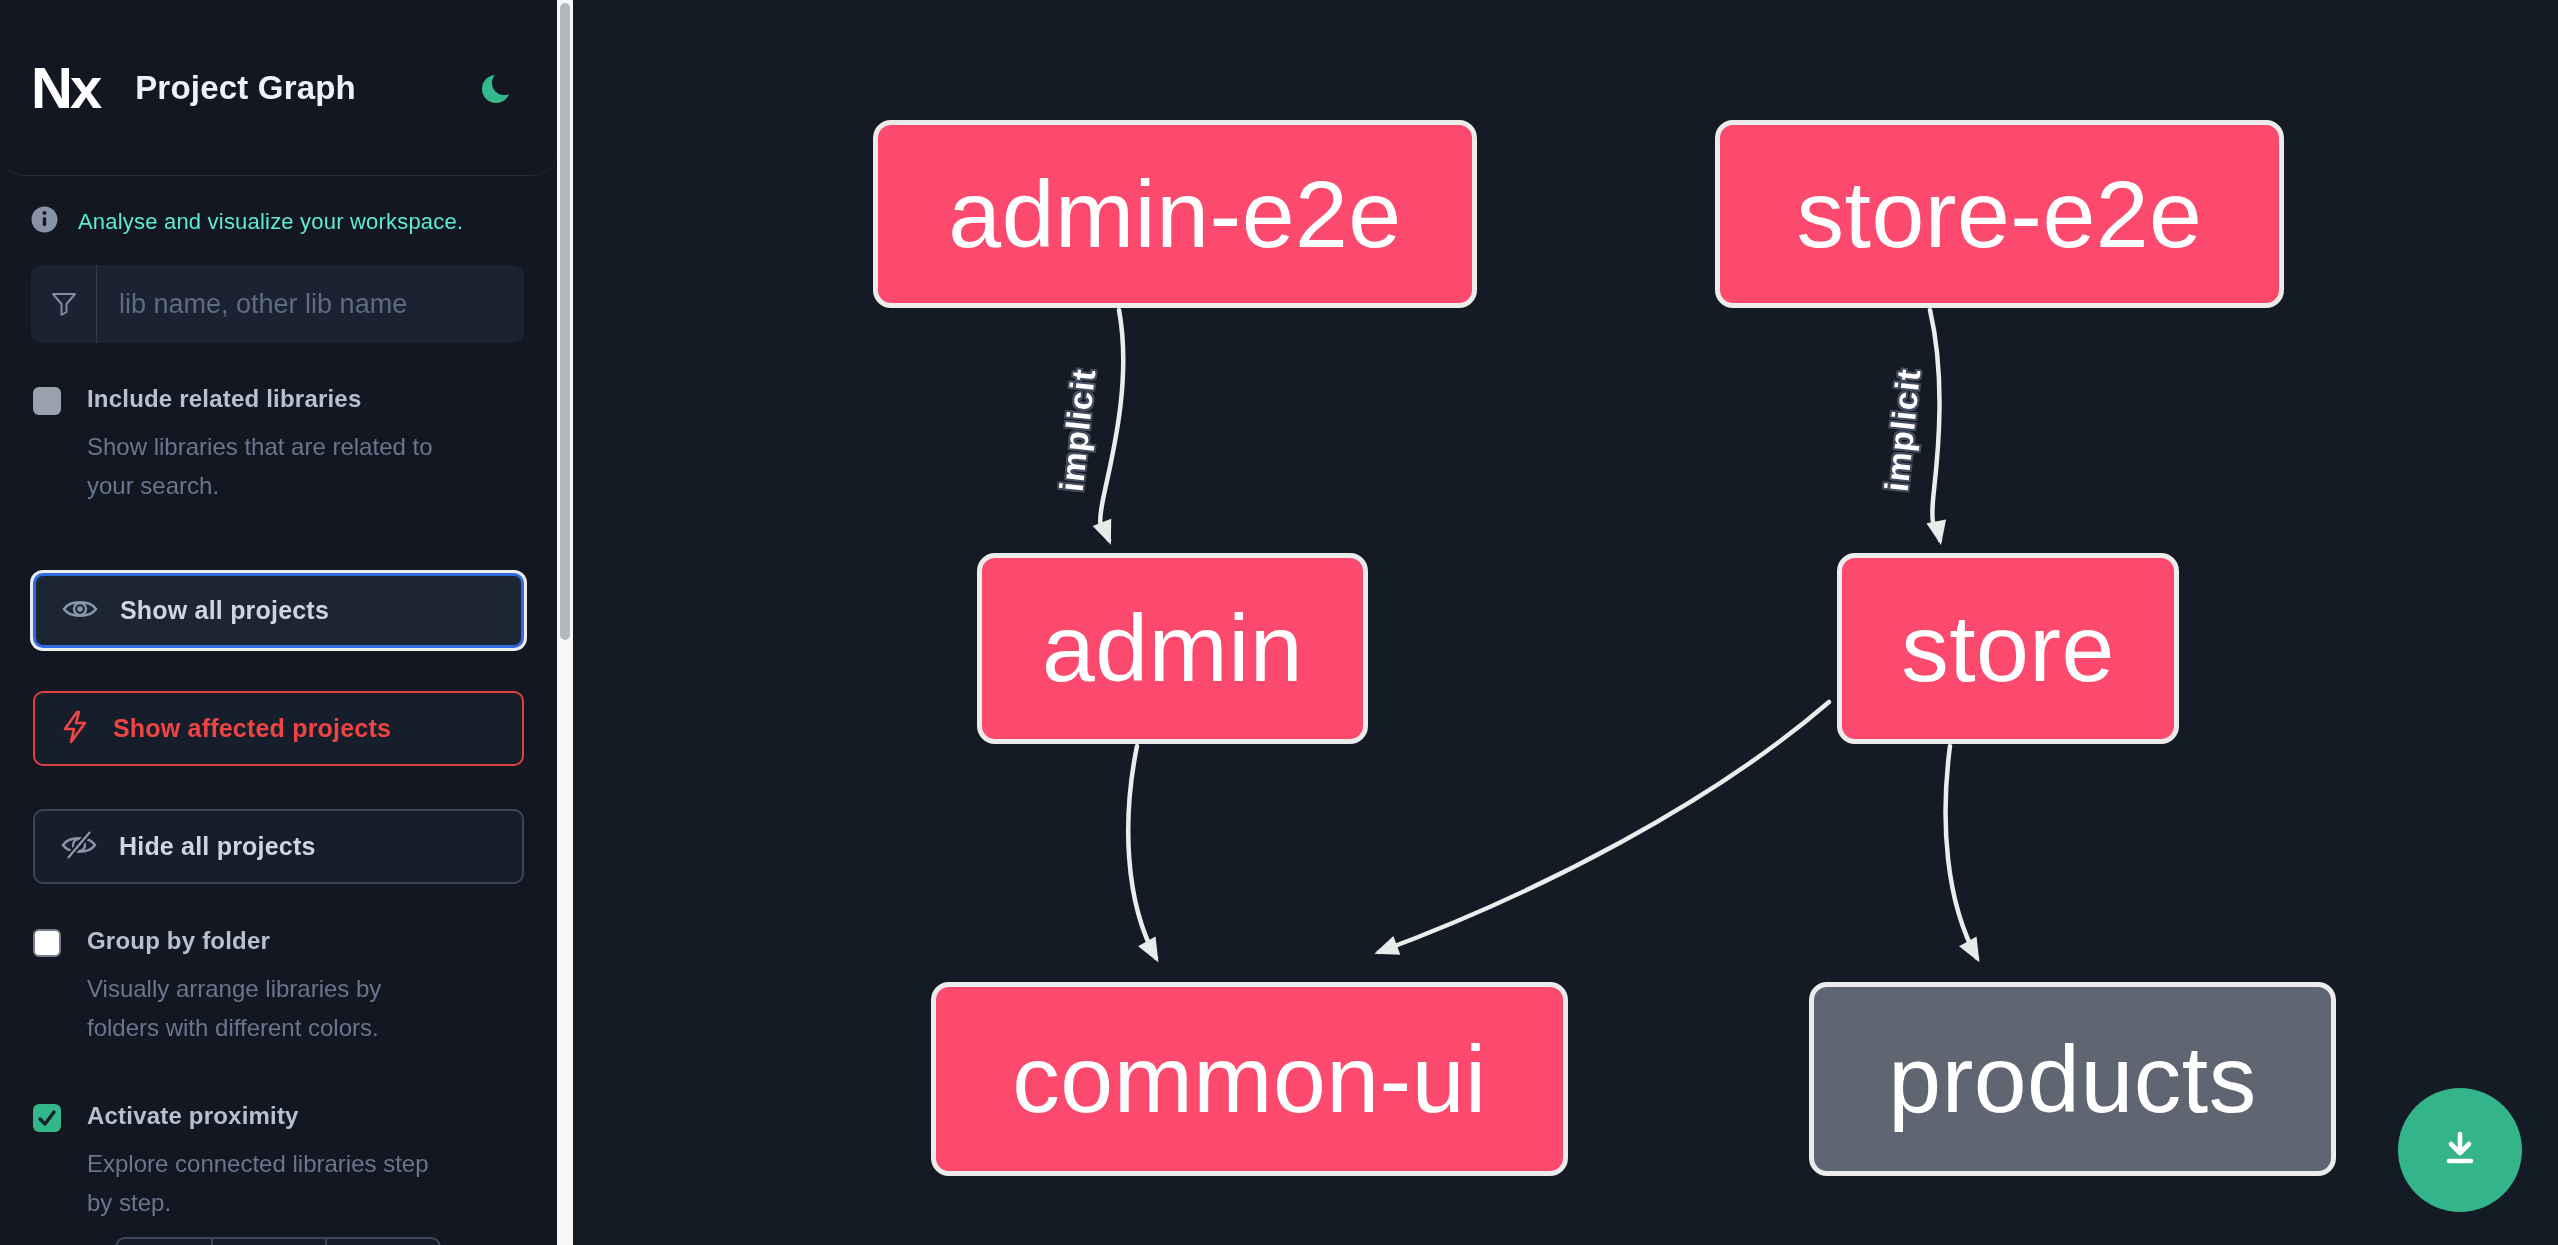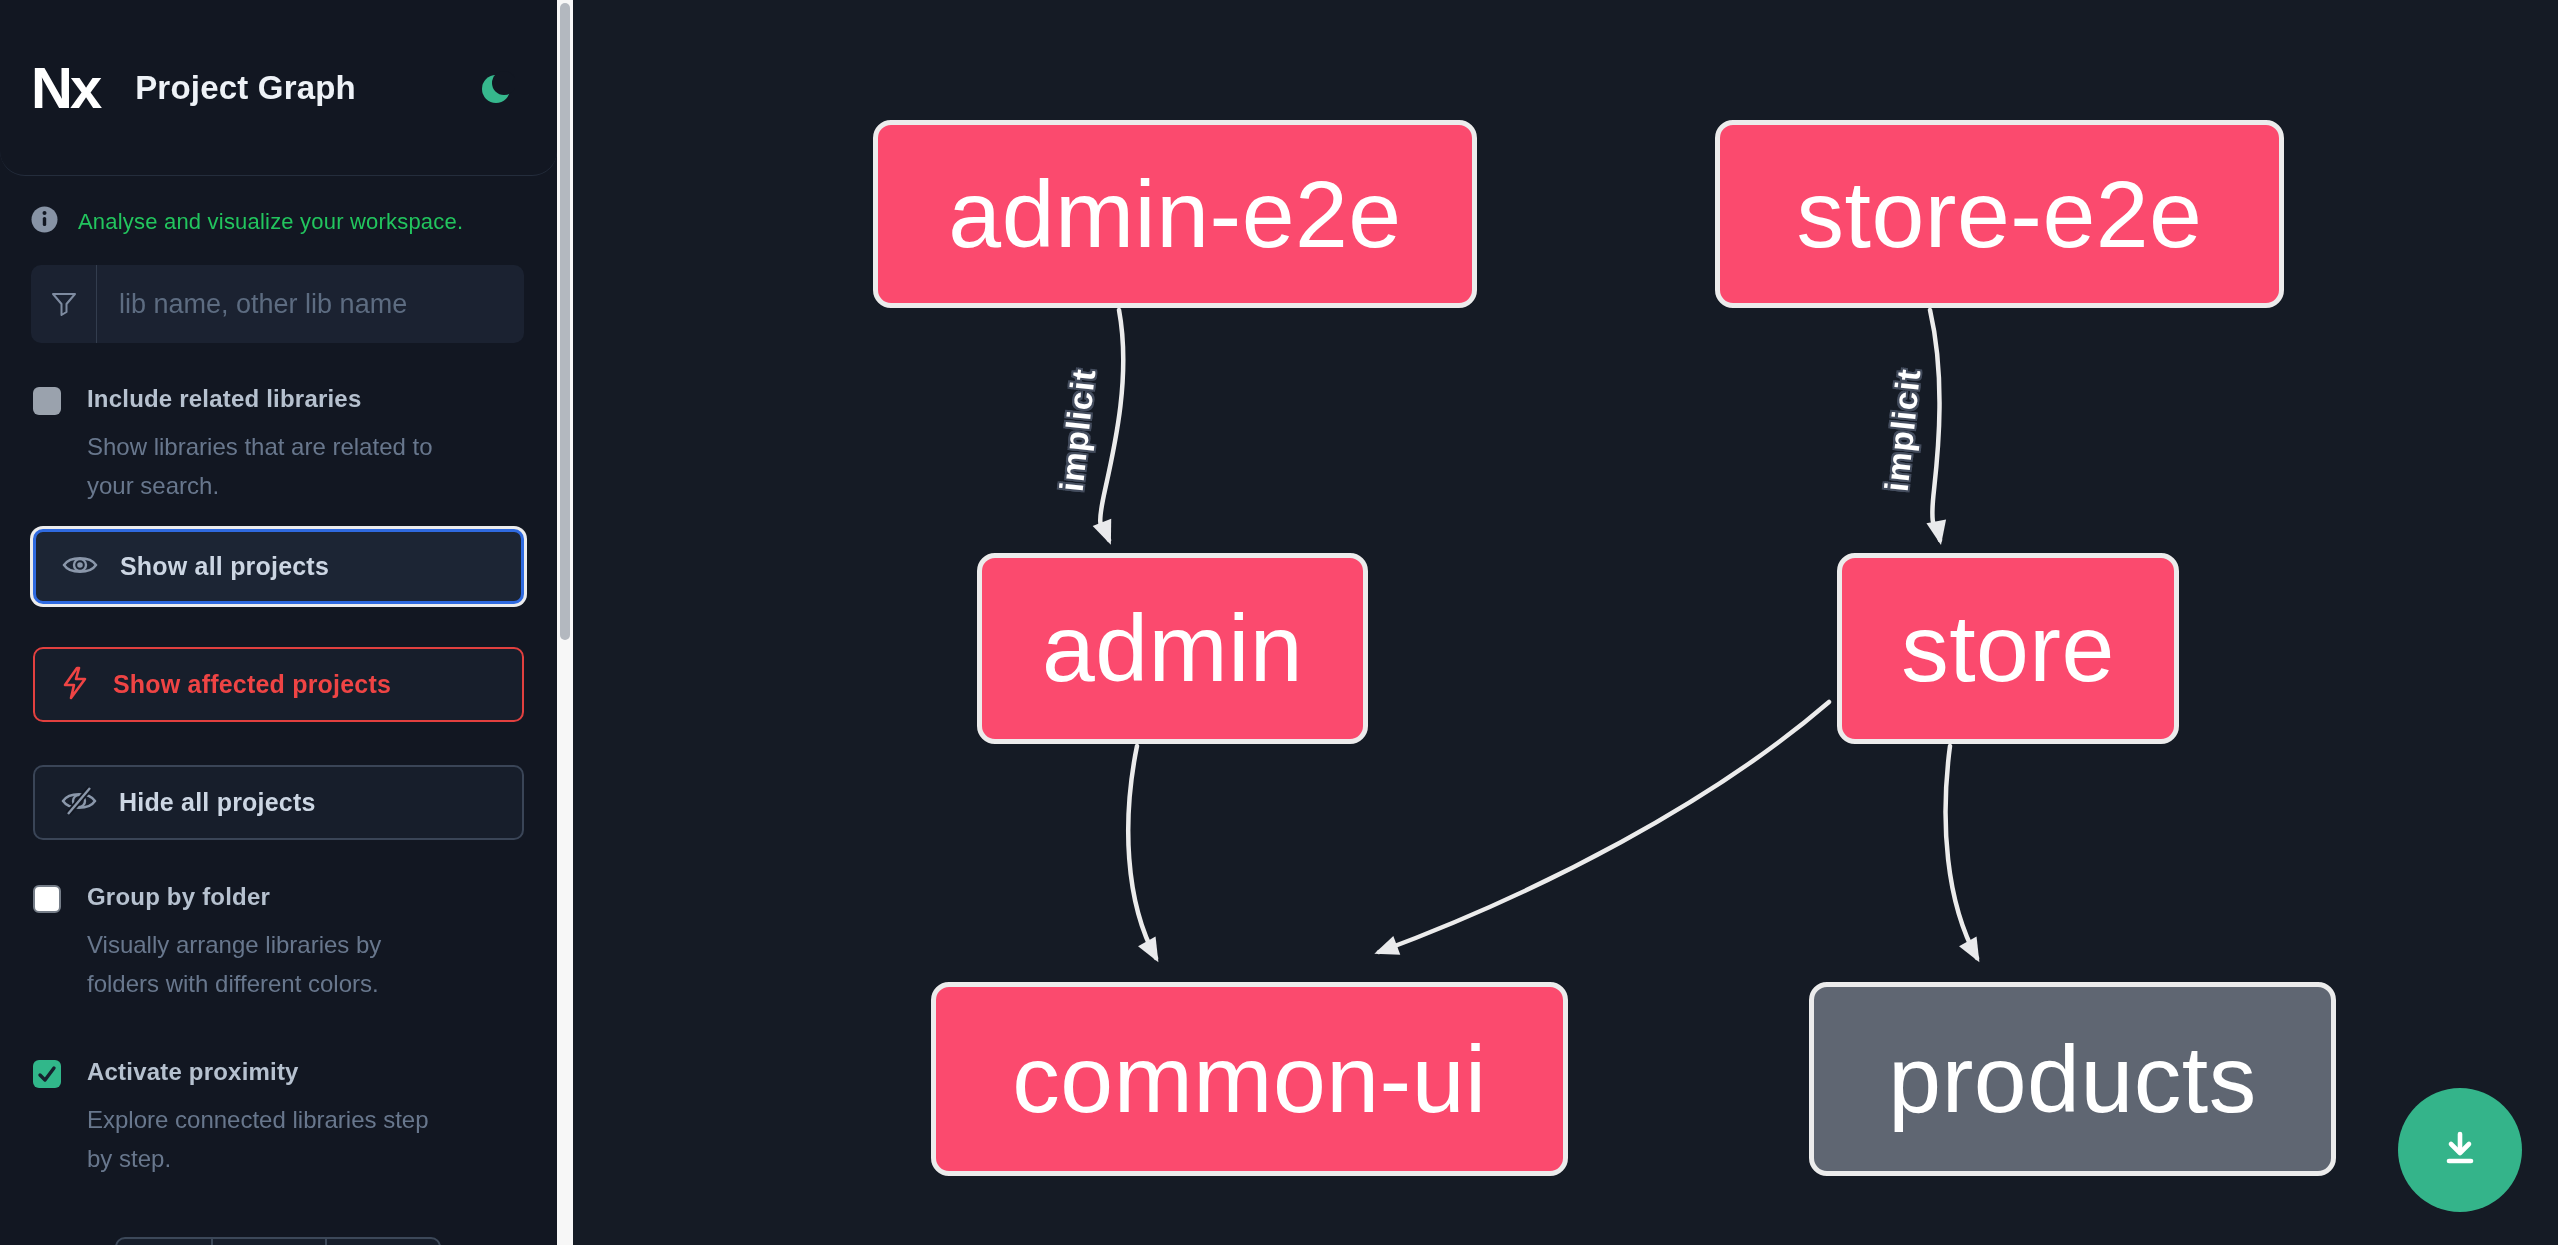--- a/index.html
+++ b/index.html
@@ -8,37 +8,37 @@
   .app { position:relative; width:2558px; height:1245px; overflow:hidden; background:#151b25; }
 
   
   .sidebar { position:absolute; left:0; top:0; width:557px; height:1245px; background:#121722; }
   .sb-header { position:relative; height:176px; border-bottom:1px solid #242d3c; display:flex; align-items:center; padding:0 42px 0 31px;border-radius:25px; }
   .logo { font-size:58px; font-weight:900; color:#ffffff; letter-spacing:-3px; line-height:1; }
   .sb-title { font-size:33px; font-weight:700; color:#eef2f7; margin-left:36px; letter-spacing:.2px; }
   .theme-toggle { margin-left:auto; width:36px; height:36px; background:none; border:none; cursor:pointer; }
 
   .info-row { display:flex; align-items:center; gap:20px; padding:30px 31px 0 31px; }
-  .info-text { font-size:22px; color:#22c55e; letter-spacing:.2px; }
+  .info-text { font-size:22px; color:#5eead4; letter-spacing:.2px; }
 
   .searchbox { position:relative; margin:28px 31px 0 31px; width:493px; height:78px; background:#1b2231; border-radius:10px; display:flex; align-items:stretch; overflow:hidden; }
   .search-iconcell { width:66px; display:flex; align-items:center; justify-content:center; border-right:1px solid #333d4e; }
   .searchbox input { flex:1; background:transparent; border:none; outline:none; color:#cfd8e3; font-size:27px; padding:0 22px; font-family:"Liberation Sans", sans-serif; }
   .searchbox input::placeholder { color:#5d6c81; }
 
   .check-row { position:relative; padding:0 31px 0 87px; margin-top:42px; }
   .check-row .box { position:absolute; left:33px; top:2px; width:28px; height:28px; border-radius:6px; }
   .box.gray { background:#9aa2ad; }
   .box.white { background:#ffffff; border:2px solid #757d88; }
   .box.green { background:#31b78a; display:flex; align-items:center; justify-content:center; }
   .check-label { font-size:24px; font-weight:700; color:#b6c1cf; letter-spacing:.2px; }
   .check-desc { margin-top:14px; font-size:24px; color:#68778d; line-height:39px; white-space:pre-line; }
 
   .sb-btn { position:relative; display:flex; align-items:center; gap:22px; width:491px; margin:0 0 43px 33px; height:75px; border-radius:10px; padding:0 0 0 26px; cursor:pointer; background:#171e2b; border:2px solid #3a4557; }
-  .btns { margin-top:24px; }
+  .btns { margin-top:68px; }
   .sb-btn span.lbl { font-size:25px; font-weight:700; color:#ccd6e3; letter-spacing:.2px; }
   .sb-btn.focused { background:#1c2534; border:3px solid #2f6ae0; box-shadow:0 0 0 3px rgba(255,255,255,.92); }
   .sb-btn.affected { border-color:#e2403f; }
   .sb-btn.affected span.lbl { color:#ef4444; }
 
   .seg-ctrl { position:absolute; left:115px; bottom:-6px; width:326px; height:14px; border:2px solid #3c4859; border-radius:10px 10px 0 0; display:flex; background:#171e2b; }
   .seg-ctrl .seg { flex:1; border-right:2px solid #3c4859; }
   .seg-ctrl .seg:nth-child(1){ max-width:96px; }
   .seg-ctrl .seg:nth-child(3){ border-right:none; }
 

